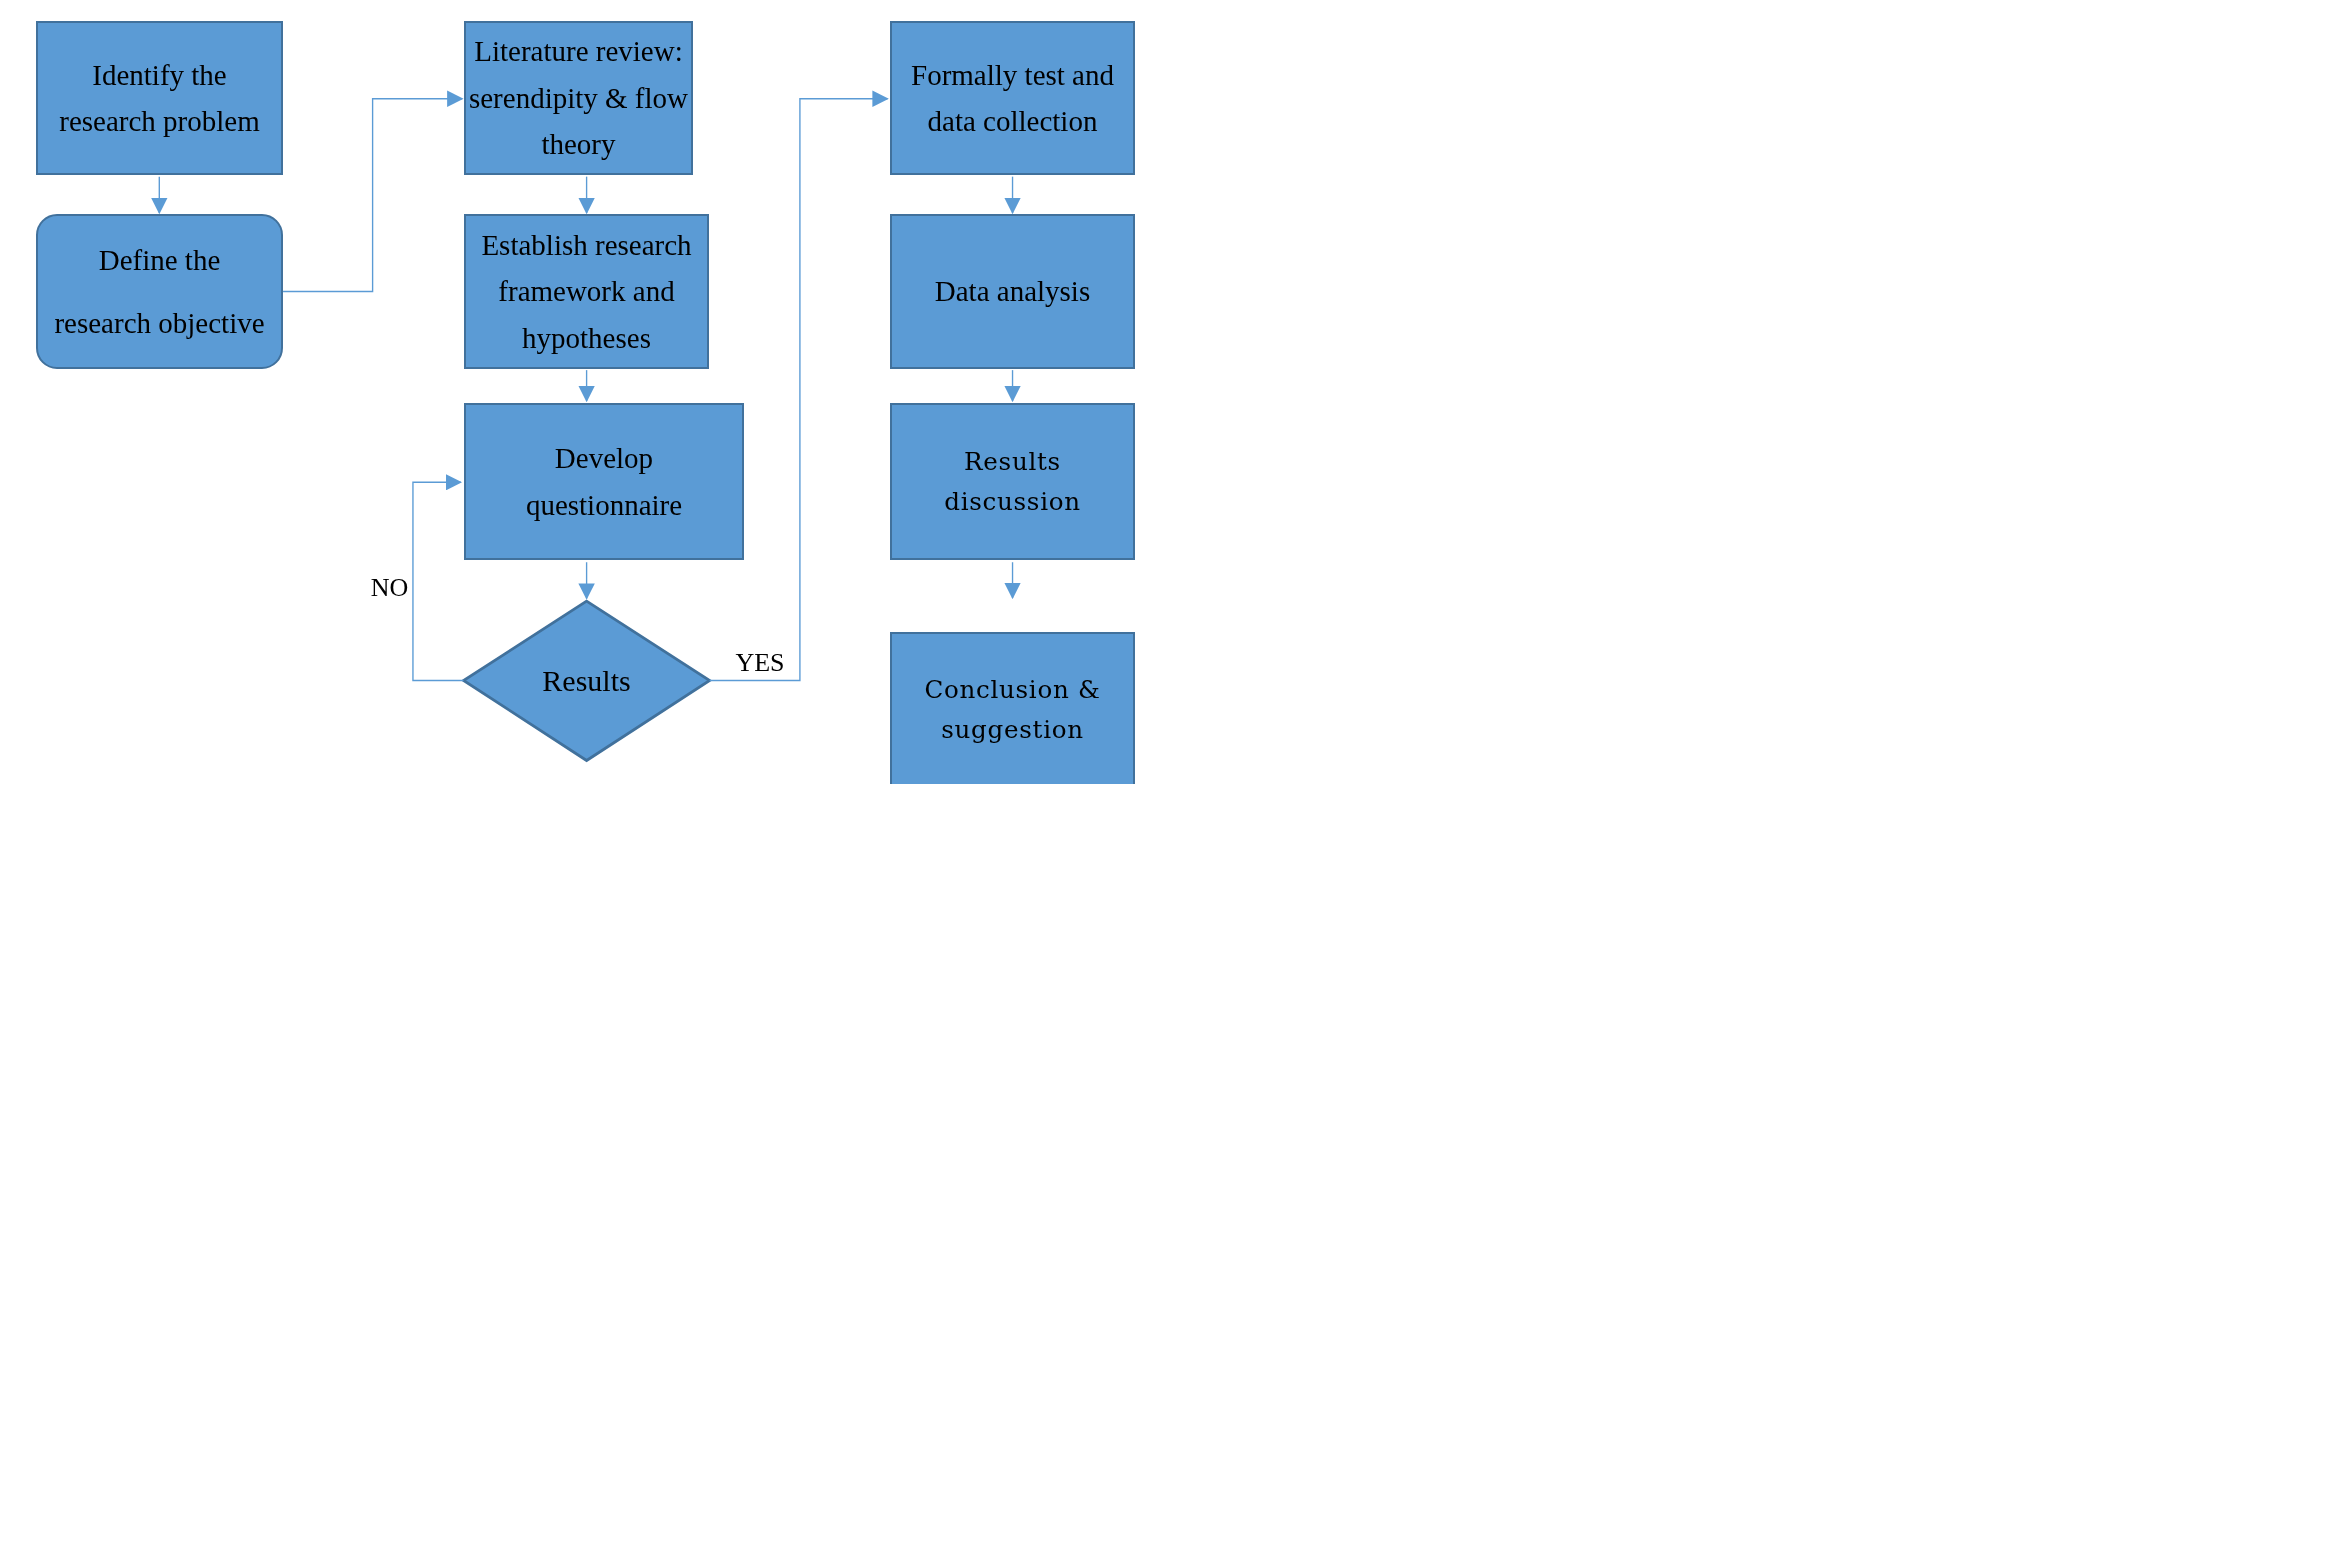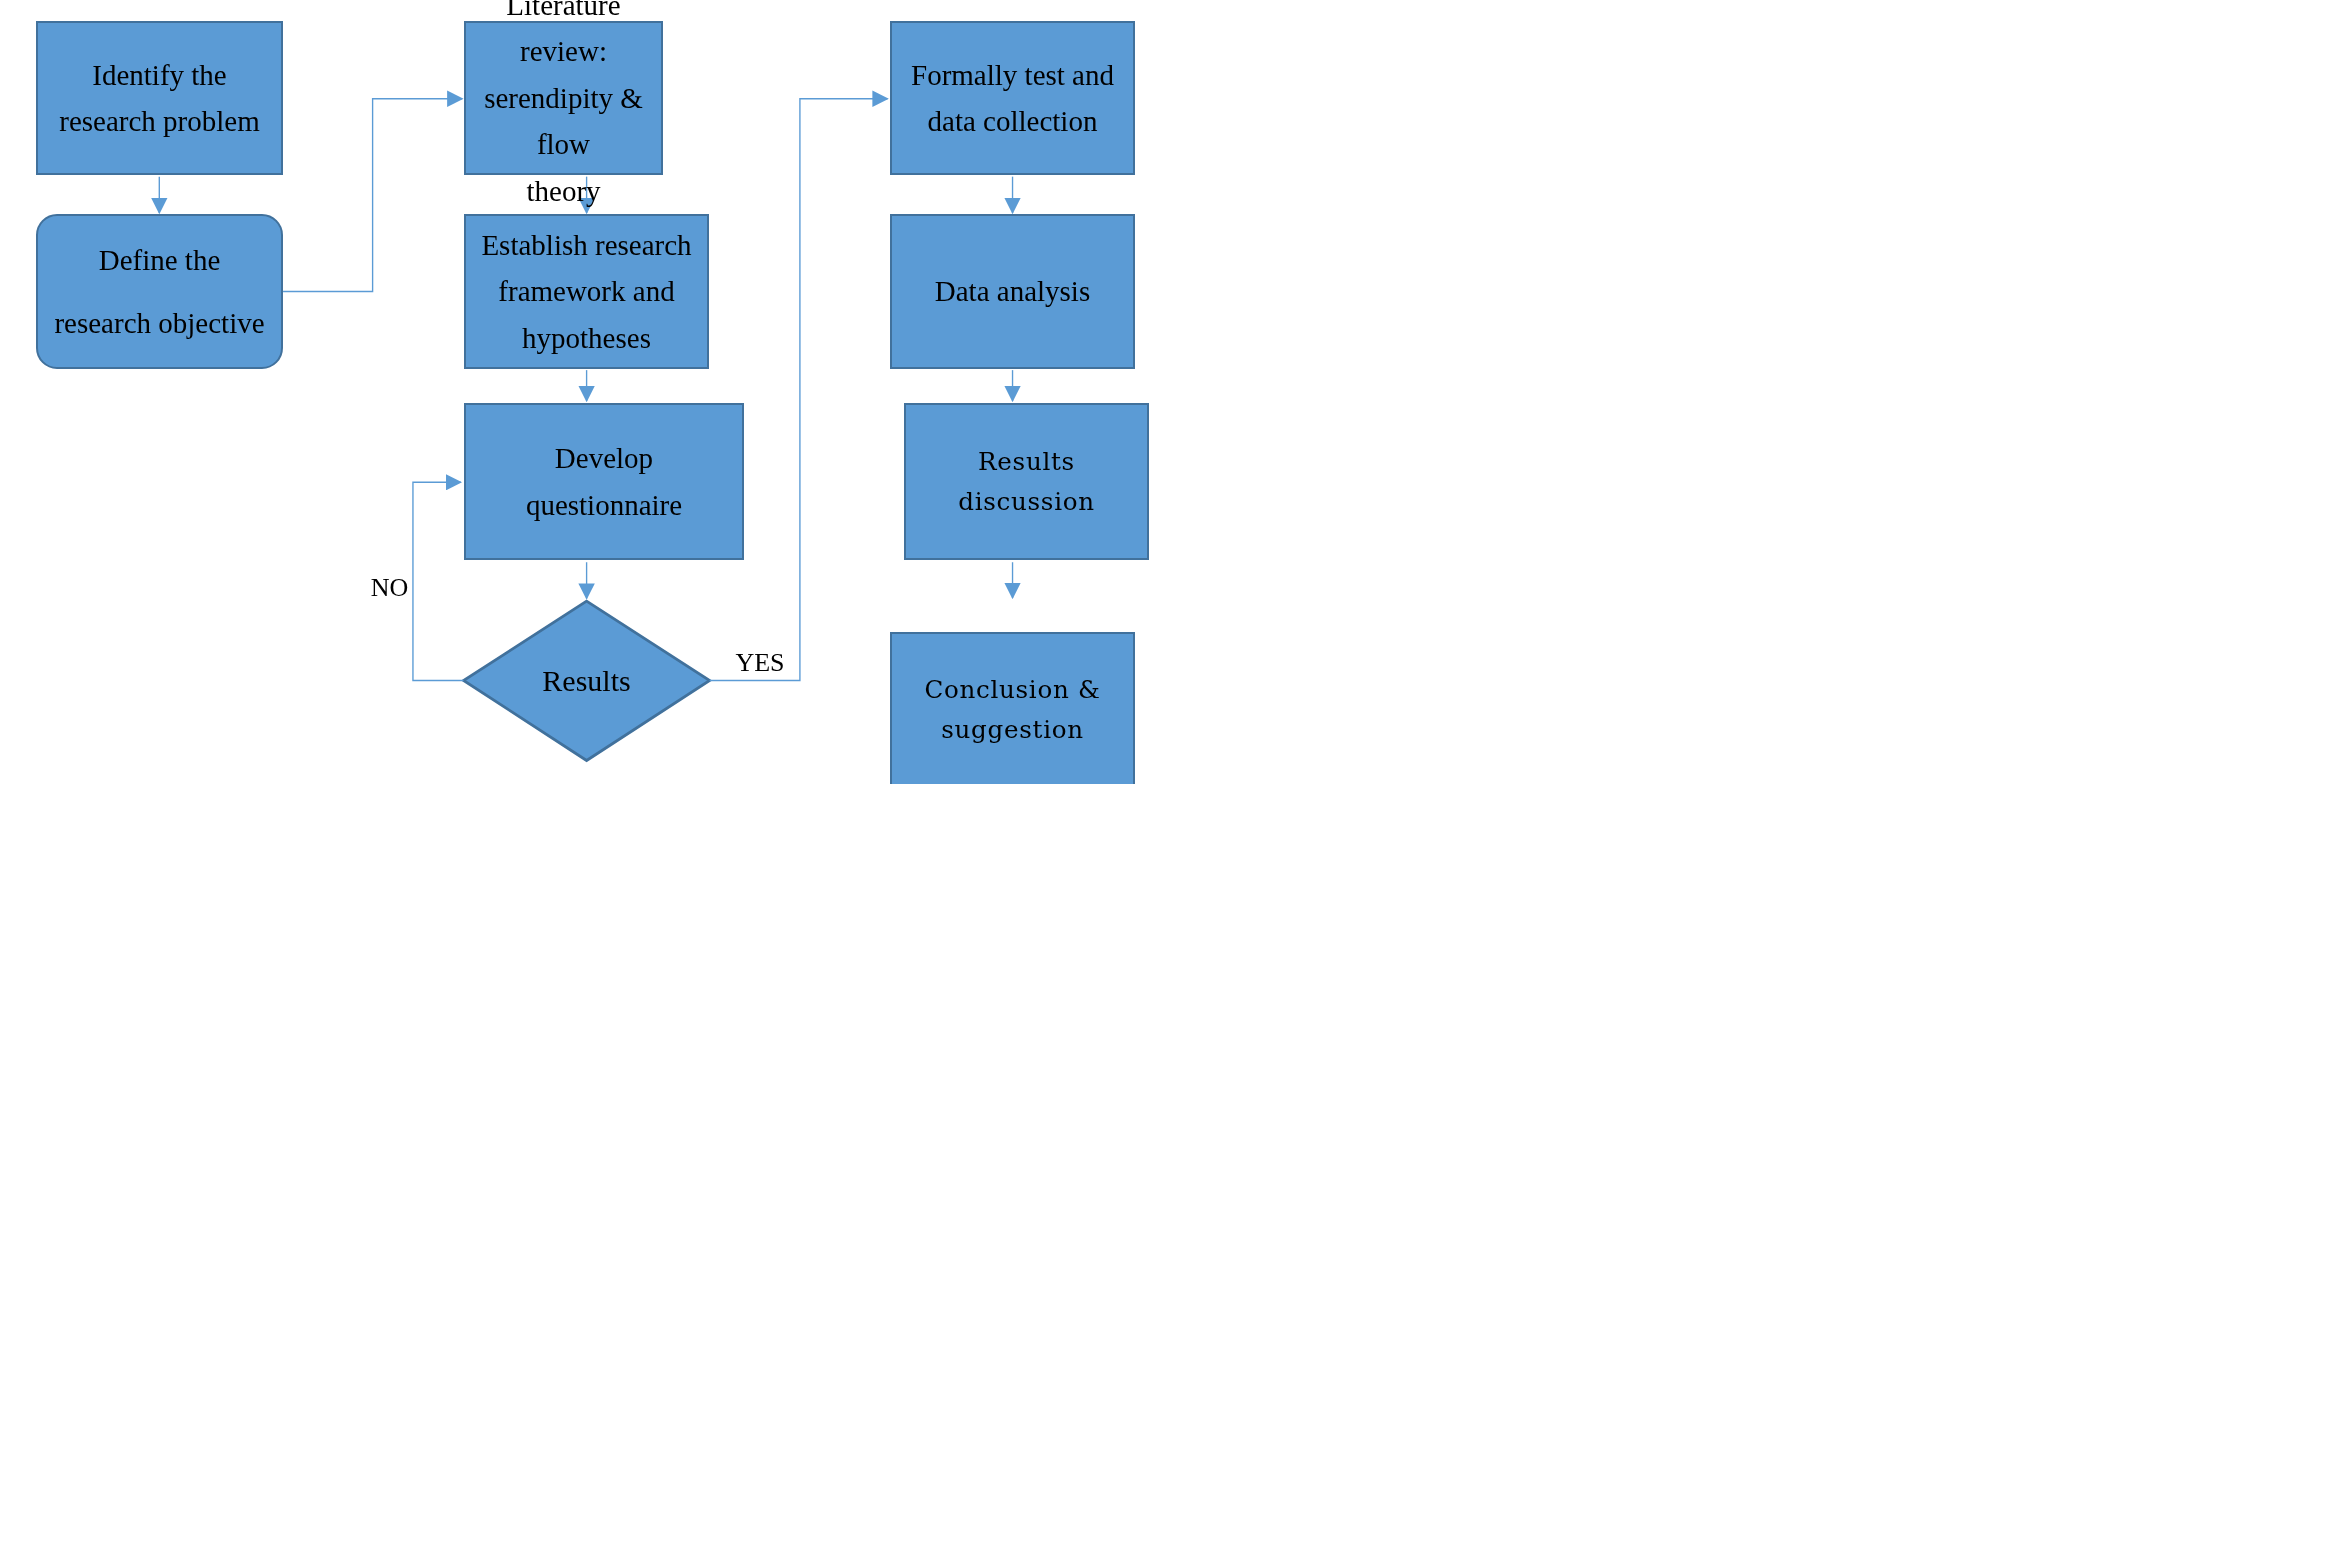--- a/index.html
+++ b/index.html
@@ -78,39 +78,39 @@
     <path class="edge" d="M 1481 541 V 586" marker-end="url(#arrowhead)"></path>
     <path class="edge" d="M 1481 822 V 874" marker-end="url(#arrowhead)"></path>
   </svg>
 
   <div class="node" style="left:36px;top:21px;width:247px;height:154px;">Identify the
 research problem</div>
 
   <div class="node spread" style="left:36px;top:214px;width:247px;height:155px;">Define the
 research objective</div>
 
-  <div class="node" style="left:464px;top:21px;width:199px;height:154px;">Literature review:
+  <div class="node" style="left:464px;top:21px;width:229px;height:154px;">Literature review:
 serendipity &amp; flow
 theory</div>
 
   <div class="node" style="left:464px;top:214px;width:245px;height:155px;">Establish research
 framework and
 hypotheses</div>
 
   <div class="node two-line" style="left:464px;top:403px;width:280px;height:157px;">Develop
 questionnaire</div>
 
   <div class="diamond-label" style="left:464px;top:643px;width:245px;height:75px;">Results</div>
 
   <div class="node" style="left:890px;top:21px;width:245px;height:154px;">Formally test and
 data collection</div>
 
   <div class="node" style="left:890px;top:214px;width:245px;height:155px;">Data analysis</div>
 
-  <div class="node alt-font" style="left:890px;top:403px;width:245px;height:157px;margin-left:14px;">Results discussion</div>
+  <div class="node alt-font" style="left:890px;top:403px;width:245px;height:157px;">Results discussion</div>
 
   <div class="node alt-font" style="left:890px;top:632px;width:245px;height:155px;">Conclusion &amp;
 suggestion</div>
 
   <div class="edge-label" style="left:369px;top:570px;width:41px;height:36px;">NO</div>
 
   <div class="edge-label" style="left:726px;top:645px;width:68px;height:36px;">YES</div>
 
 </div>
 

